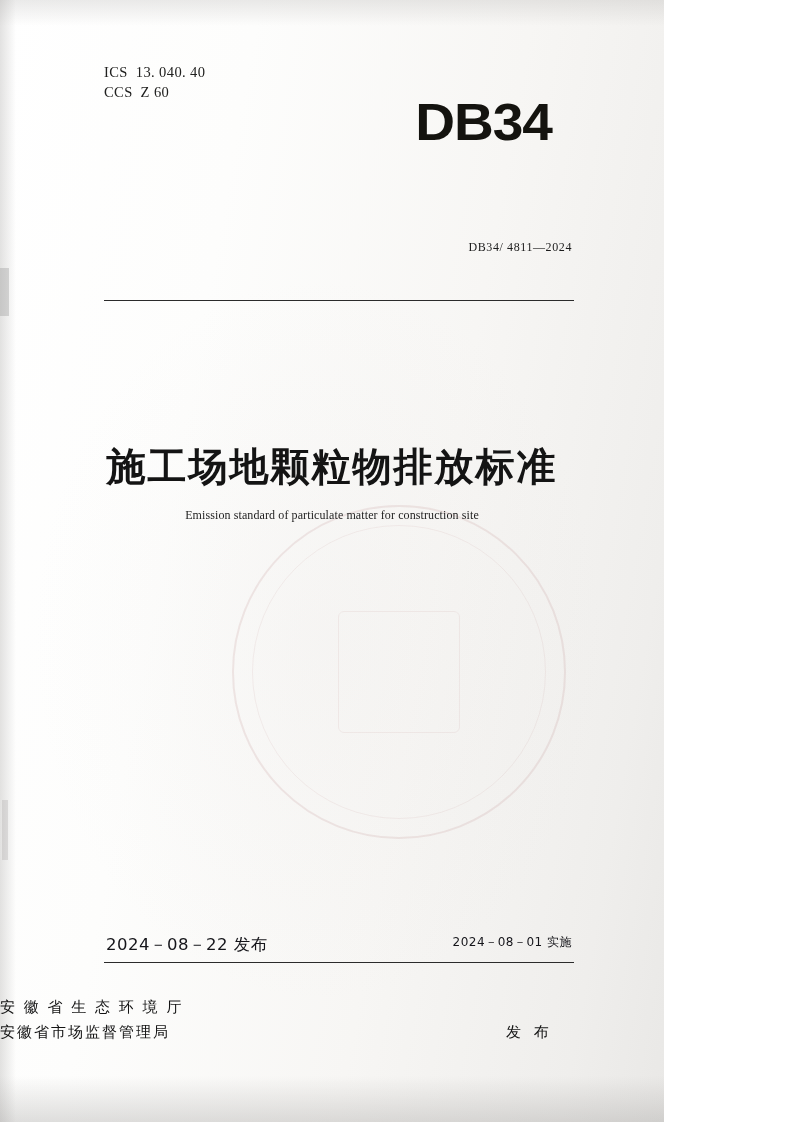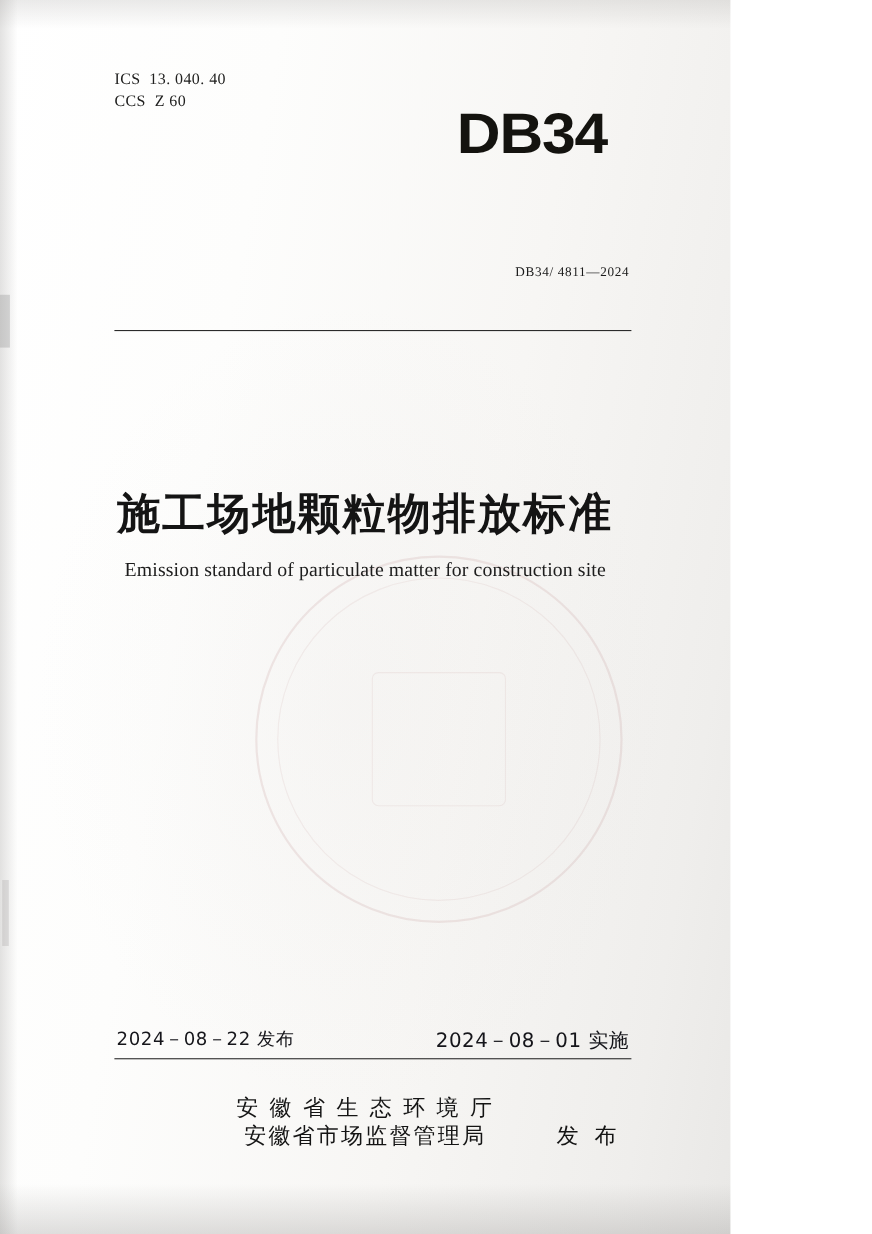--- a/index.html
+++ b/index.html
@@ -157,21 +157,21 @@
     letter-spacing: 2px;
   }
 
   .en-title {
     position: absolute;
     left: 0;
     right: 0;
     top: 508px;
     text-align: center;
     font-family: "Liberation Serif", serif;
-    font-size: 18px;
+    font-size: 12px;
     color: #1d1d1d;
     letter-spacing: 0.1px;
   }
 
   .rule-bottom {
     position: absolute;
     left: 104px;
     right: 90px;
     top: 962px;
     border-top: 1.6px solid #2b2b2b;
@@ -185,33 +185,32 @@
     font-size: 16.5px;
     color: #15151a;
     letter-spacing: 0.5px;
   }
 
   .date-effective {
     position: absolute;
     right: 92px;
     top: 934px;
     font-family: "DejaVu Sans", sans-serif;
-    font-size: 18px;
+    font-size: 12px;
     color: #15151a;
     letter-spacing: 0.5px;
   }
 
   .publisher {
     position: absolute;
     left: 0;
     right: 0;
     top: 995px;
-    text-align: center;
-    font-family: "DejaVu Sans", sans-serif;
-    font-size: 20px;
+    font-family: "DejaVu Sans", sans-serif;
+    font-size: 15px;
     color: #141414;
     line-height: 25px;
     letter-spacing: 2px;
   }
   .publisher .pub-row {
     display: block;
     position: relative;
   }
   .publisher .pub-verb {
     position: absolute;

